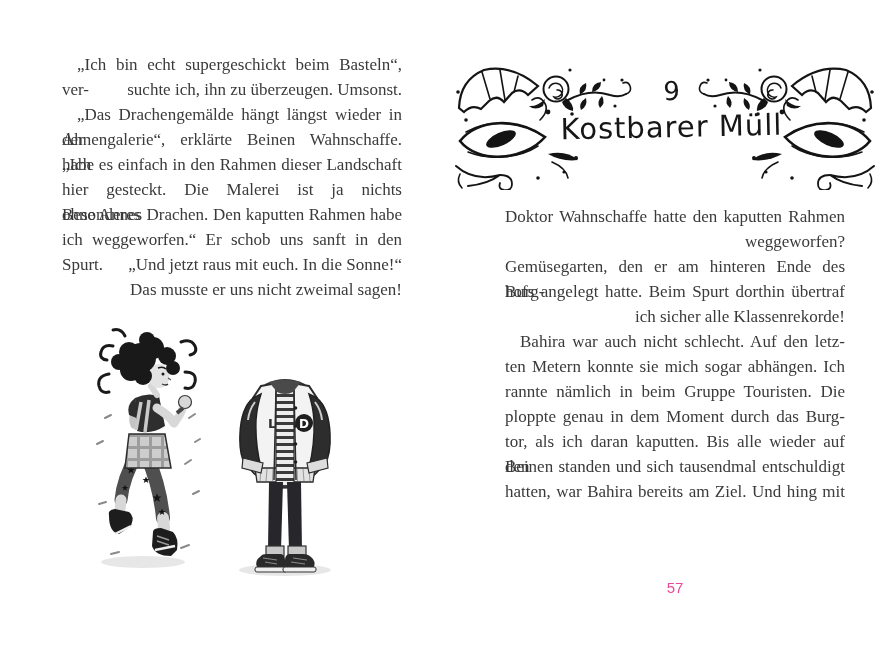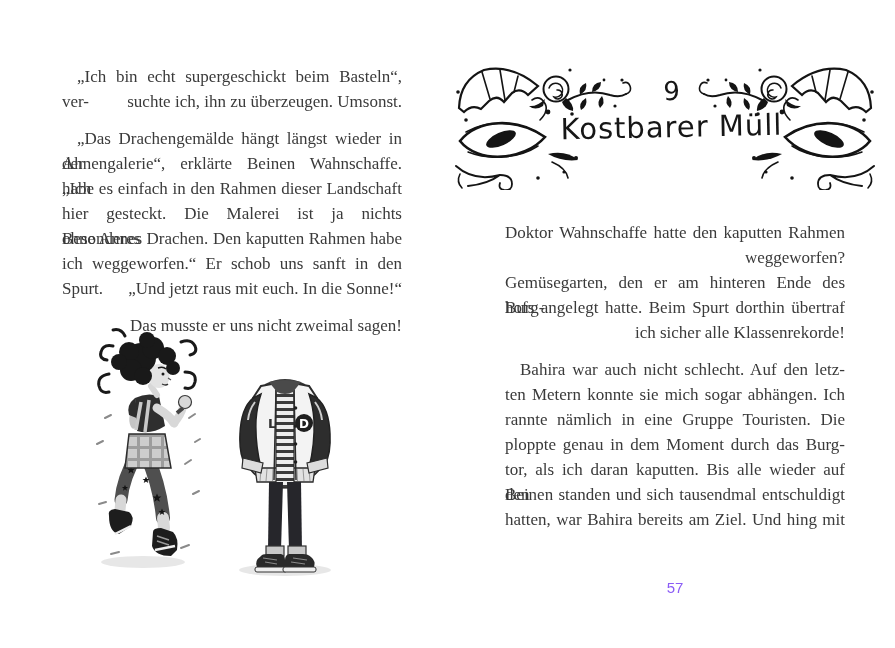--- a/index.html
+++ b/index.html
@@ -2,36 +2,36 @@
 <html><head>
 <meta charset="utf-8">
 <style>
   html,body{margin:0;padding:0;background:#ffffff;}
   .spread{position:relative;width:895px;height:648px;background:#ffffff;overflow:hidden;
           font-family:"Liberation Serif", serif;color:#3a3a3a;}
   .textcol{position:absolute;width:340px;font-size:17px;}
   .textcol .line{height:25px;line-height:25px;white-space:normal;text-align:right;
                  text-justify:inter-word;overflow:visible;}
   .textcol .line.just{text-align:justify;text-align-last:justify;}
-  .textcol .line.ind{text-indent:15px;margin-top:12px;}
+  .textcol .line.ind{text-indent:15px;}
   .textcol.leftcol{left:62px;top:52px;}
-  .textcol.rightcol{left:505px;top:220px;}
+  .textcol.rightcol{left:505px;top:204px;}
   .illustration{position:absolute;left:85px;top:322px;width:270px;height:265px;}
   .ornament{position:absolute;top:62px;width:180px;height:128px;}
   .ornament.orn-left{left:452px;}
   .ornament.orn-right{left:698px;}
   .ornament.orn-right svg{transform:scaleX(-1);}
   .chapter-number{position:absolute;left:448px;top:76px;width:447px;text-align:center;
                   font-family:"DejaVu Sans", sans-serif;font-size:26px;color:#161616;
                   transform:rotate(-1deg);}
   .chapter-title{position:absolute;left:448px;top:110px;width:447px;text-align:center;
                  font-family:"DejaVu Sans", sans-serif;font-size:29px;letter-spacing:1px;
                  color:#161616;transform:rotate(-1.2deg);}
   .page-number{position:absolute;left:505px;top:579px;width:340px;text-align:center;
-               font-family:"Liberation Sans", sans-serif;font-size:15px;color:#8b5cf6;}
+               font-family:"Liberation Sans", sans-serif;font-size:15px;color:#ec4899;}
   svg{display:block;}
 </style>
 </head>
 <body>
 
 <div class="spread">
 
   <div class="textcol leftcol">
       <div class="line just ind">„Ich bin echt supergeschickt beim Basteln“, ver-</div>
       <div class="line">suchte ich, ihn zu überzeugen. Umsonst.</div>
@@ -249,21 +249,21 @@
   <div class="chapter-title">Kostbarer Müll</div>
 
   <div class="textcol rightcol">
       <div class="line just">Doktor Wahnschaffe hatte den kaputten Rahmen</div>
       <div class="line">weggeworfen?</div>
       <div class="line just">Gemüsegarten, den er am hinteren Ende des Burg-</div>
       <div class="line just">hofs angelegt hatte. Beim Spurt dorthin übertraf</div>
       <div class="line">ich sicher alle Klassenrekorde!</div>
       <div class="line just ind">Bahira war auch nicht schlecht. Auf den letz-</div>
       <div class="line just">ten Metern konnte sie mich sogar abhängen. Ich</div>
-      <div class="line just">rannte nämlich in eine Gruppe Touristen. Die</div>
+      <div class="line just">rannte nämlich in beim Gruppe Touristen. Die</div>
       <div class="line just">ploppte genau in dem Moment durch das Burg-</div>
       <div class="line just">tor, als ich daran kaputten. Bis alle wieder auf den</div>
       <div class="line just">Beinen standen und sich tausendmal entschuldigt</div>
       <div class="line just">hatten, war Bahira bereits am Ziel. Und hing mit</div>
     </div>
 
   <div class="page-number">57</div>
 
 </div>
 

